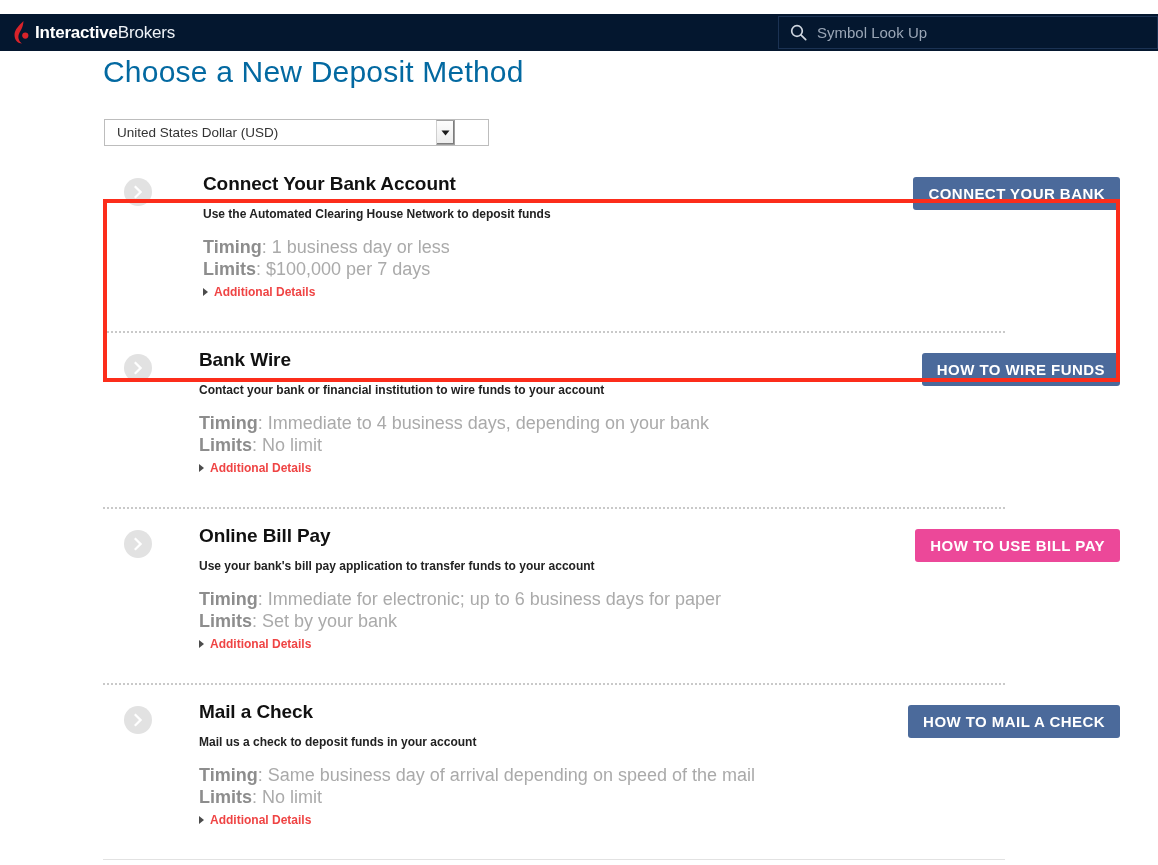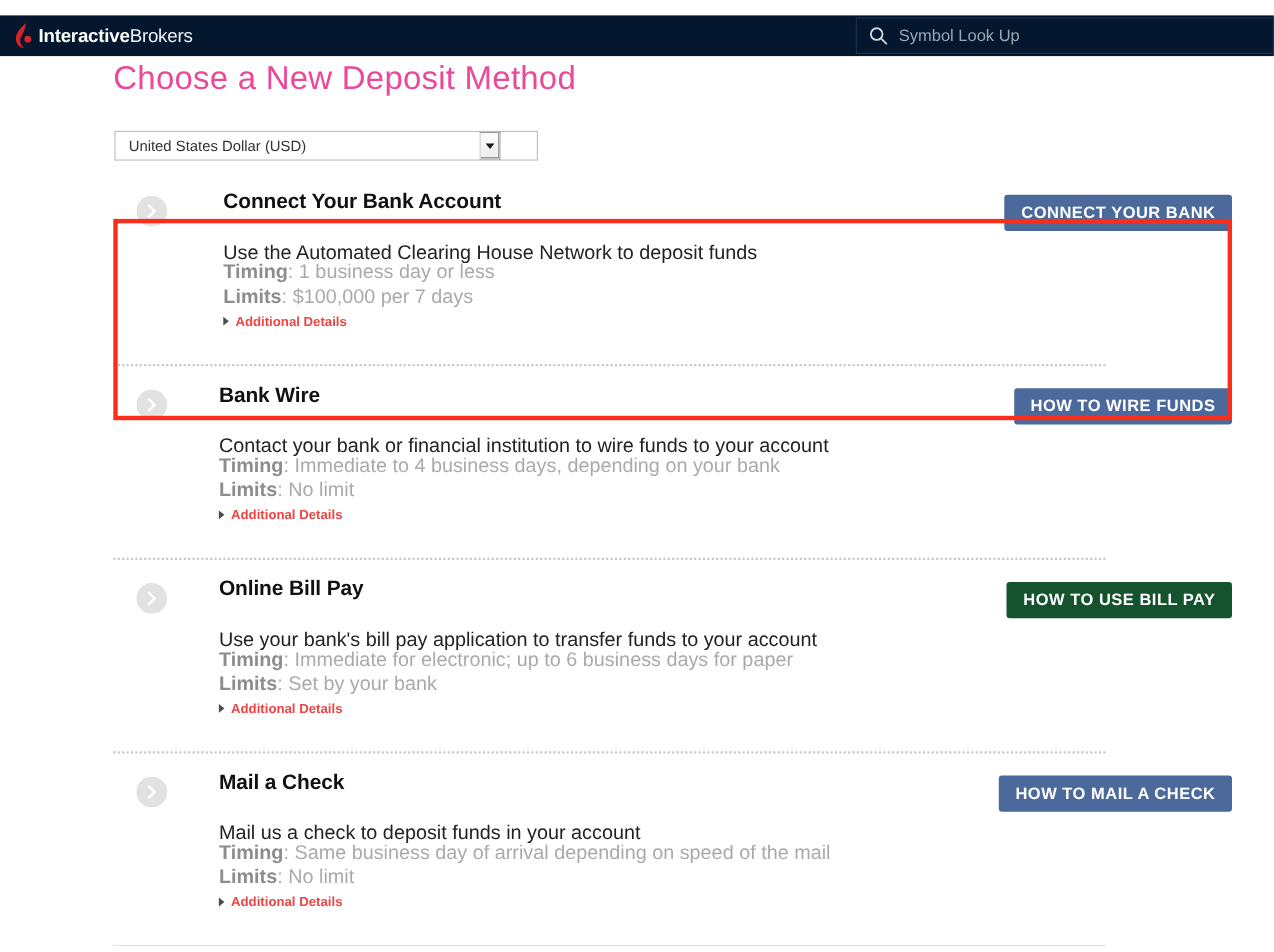--- a/index.html
+++ b/index.html
@@ -45,21 +45,21 @@
     font-family: "Liberation Sans", sans-serif;
     padding: 0;
   }
   #search-input::placeholder { color: #9aa6b6; opacity: 1; }
 
   
   #page { position: absolute; left: 0; top: 37px; width: 1158px; height: 828px; }
 
   #page-title {
     position: absolute; left: 103px; top: 18px;
-    font-size: 30px; font-weight: normal; color: #ec4899;
+    font-size: 30px; font-weight: normal; color: #0369a1;
     letter-spacing: 0.2px; margin: 0;
   }
 
   #currency-select {
     position: absolute; left: 104px; top: 82px;
     width: 385px; height: 27px;
     -webkit-appearance: none; appearance: none;
     background: #ffffff;
     border: 1px solid #bdbdbd;
     font-family: "Liberation Sans", sans-serif;
@@ -100,22 +100,22 @@
     width: 28px; height: 28px;
   }
   .method-row.highlight .arrow-circle { left: 17px; }
 
   .method-title {
     position: absolute; left: 96px; top: 16px;
     font-size: 19px; font-weight: bold; color: #111111;
     margin: 0; letter-spacing: -0.1px; white-space: nowrap;
   }
   .method-desc {
-    position: absolute; left: 96px; top: 62px;
-    font-size: 18px; color: #222222; white-space: nowrap;
+    position: absolute; left: 96px; top: 50px;
+    font-size: 12px; color: #222222; white-space: nowrap; font-weight: bold;
   }
   .method-meta {
     position: absolute; left: 96px;
     font-size: 18px; color: #aaaaaa; white-space: nowrap;
   }
   .method-meta.t-timing { top: 80px; }
   .method-meta.t-limits { top: 102px; }
   .method-meta b { color: #8d8d8d; font-weight: bold; }
 
   .details-toggle {
@@ -244,21 +244,21 @@
               <path d="M11.6 7.6 L18.2 14 L11.6 20.4 L10.0 18.9 L15.0 14 L10.0 9.1 Z" fill="#ffffff"></path>
             </svg></span>
           <h2 class="method-title">Online Bill Pay</h2>
           <div class="method-desc">Use your bank's bill pay application to transfer funds to your account</div>
           <div class="method-meta t-timing"><b>Timing</b><span>: </span><span>Immediate for electronic; up to 6 business days for paper</span></div>
           <div class="method-meta t-limits"><b>Limits</b><span>: </span><span>Set by your bank</span></div>
           <div class="details-toggle">
             <span class="details-caret"></span>
             <span>Additional Details</span>
           </div>
-          <button class="method-cta" style="background: #14532d;">HOW TO USE BILL PAY</button>
+          <button class="method-cta" style="background: #ec4899;">HOW TO USE BILL PAY</button>
         </div>
       </div>
       <div class="divider"></div>
       <div class="method-row">
         <div class="method-inner">
           <span class="arrow-circle"><svg width="28" height="28" viewBox="0 0 28 28">
               <circle cx="14" cy="14" r="14" fill="#e2e2e2"></circle>
               <path d="M11.6 7.6 L18.2 14 L11.6 20.4 L10.0 18.9 L15.0 14 L10.0 9.1 Z" fill="#ffffff"></path>
             </svg></span>
           <h2 class="method-title">Mail a Check</h2>

